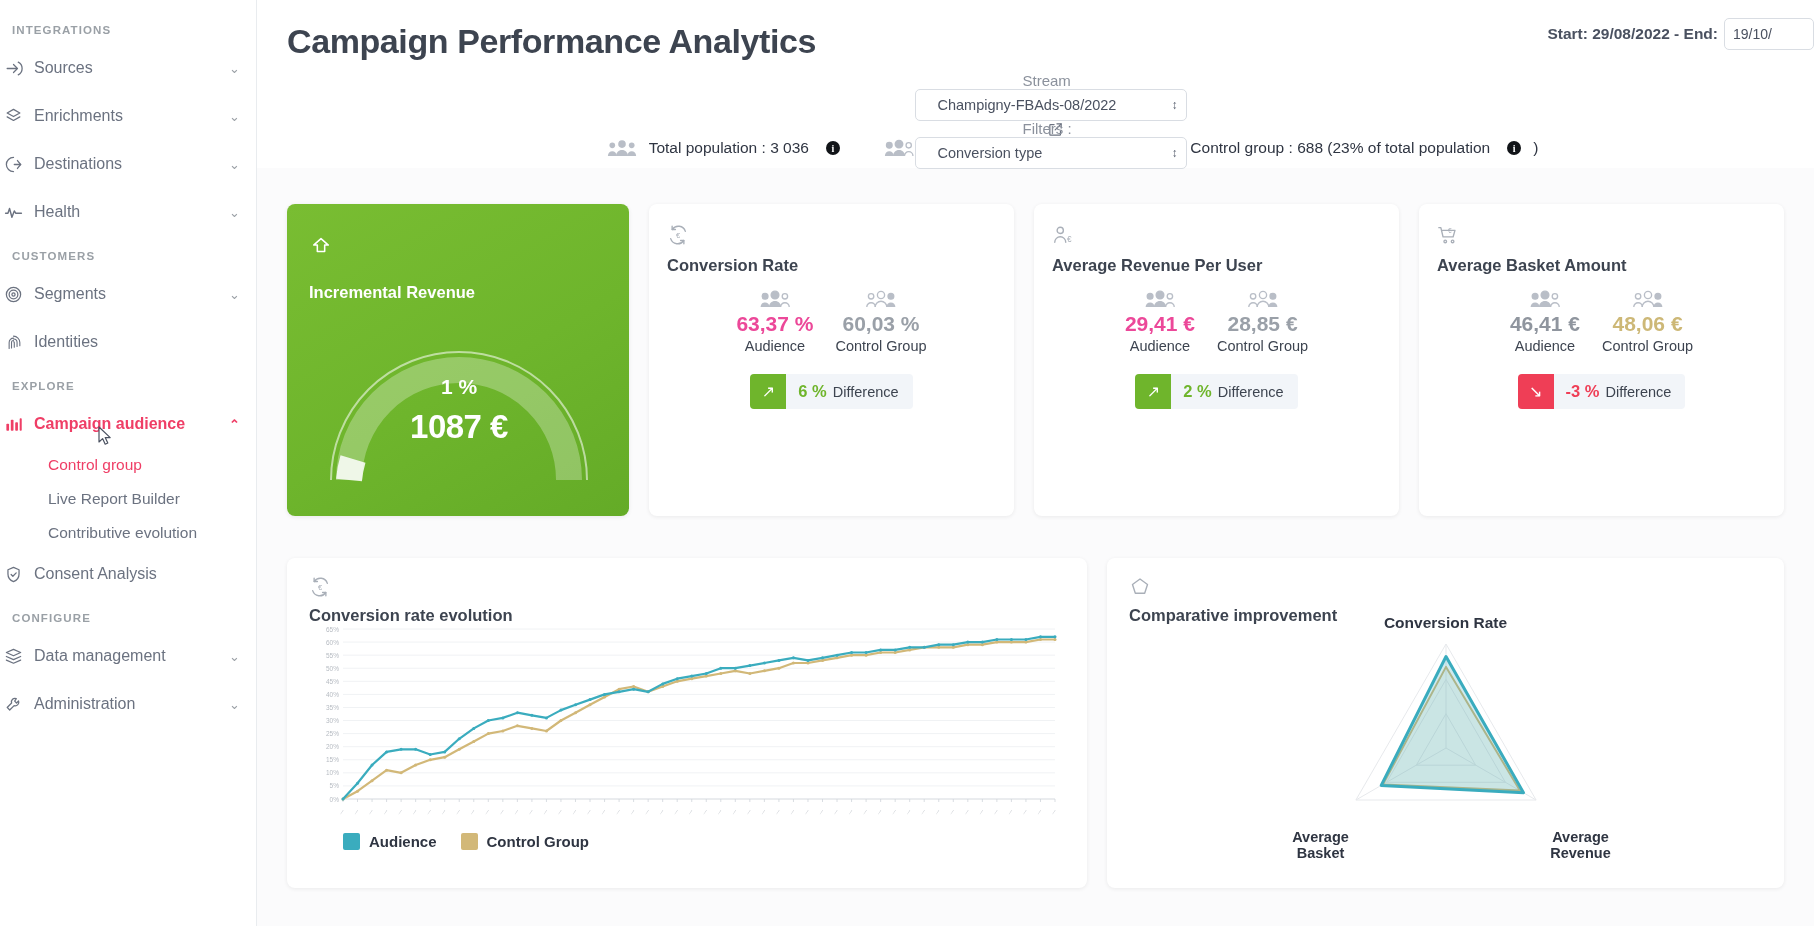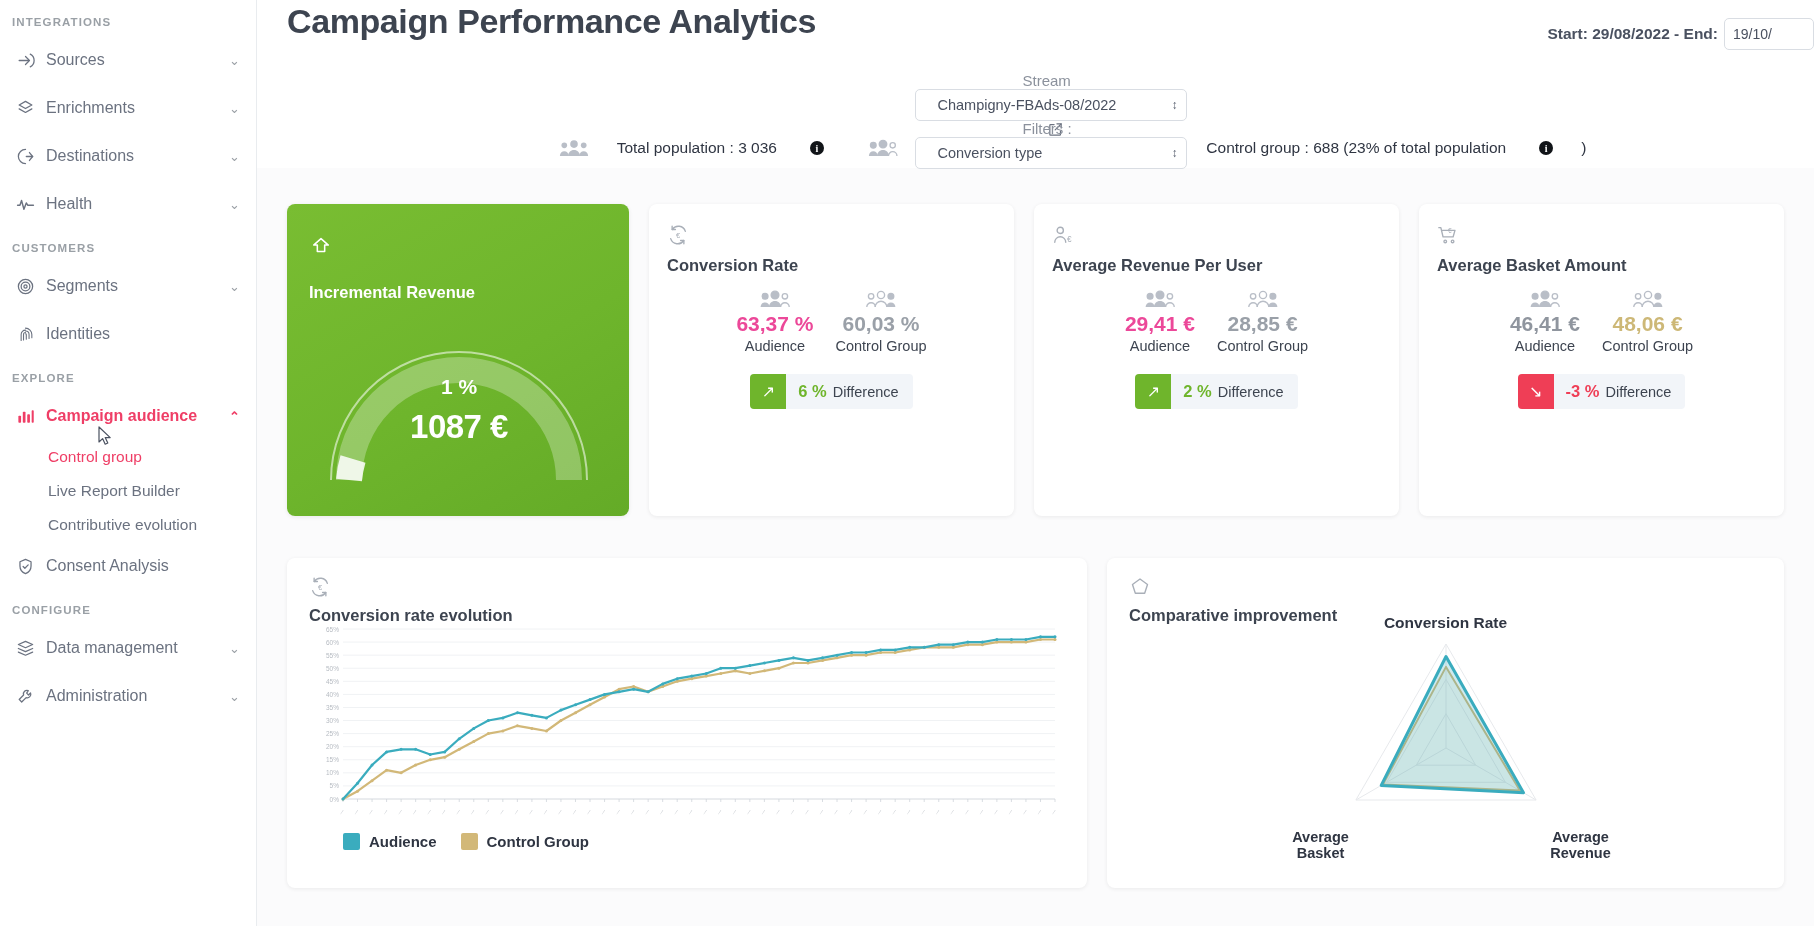--- a/index.html
+++ b/index.html
@@ -17,43 +17,43 @@
     background: #ffffff;
     border-right: 1px solid #e9ecef;
     padding: 0 0 0 0;
     position: relative;
     overflow: hidden;
   }
   .nav-section {
     font-size: 11.5px; font-weight: bold; letter-spacing: 1.1px;
     color: #9aa0a6; padding: 14px 0 8px 12px; text-transform: uppercase;
   }
-  .nav-section.first { padding-top: 16px; }
+  .nav-section.first { padding-top: 24px; }
   .nav-item {
     display: flex; align-items: center; height: 48px;
-    padding: 0 16px 0 16px; color: #6b7280; font-size: 16px;
+    padding: 0 16px 0 4px; color: #6b7280; font-size: 16px;
     cursor: pointer; position: relative;
   }
   .nav-item .ic { width: 30px; min-width: 30px; display:flex; align-items:center; color:#6b7280;}
   .nav-item .lbl { flex: 1; }
   .nav-item .chev { color: #9aa0a6; font-size: 13px; margin-left: auto; }
   .nav-item.active { color: #ef3e66; font-weight: 600; }
   .nav-item.active .ic { color: #ef3e66; }
   .nav-item.active .chev { color: #ef3e66; }
   .sub-item {
     display:flex; align-items:center; height: 34px;
     padding-left: 48px; font-size: 15.5px; color: #6b7280; cursor: pointer;
   }
   .sub-item.sel { color: #ef3e66; }
 
   
   .main { flex: 1; height: 926px; background: #fbfbfc; position: relative; overflow: hidden; }
   .topbar { height: 66px; background:#fff; position: relative; }
   .page-title {
-    position: absolute; left: 30px; top: 2px;
+    position: absolute; left: 30px; top: 22px;
     font-size: 34px; font-weight: bold; color: #3d4450; letter-spacing: -.4px;
   }
   .daterange {
     position: absolute; right: 0px; top: 18px;
     display:flex; align-items:center; gap: 6px;
     font-size: 15.5px; font-weight: bold; color: #4a5160;
   }
   .date-input {
     width: 90px; height: 32px; border: 1px solid #d9dde3; border-radius: 5px;
     background:#fff; font-size: 14px; color:#4a5160; padding: 0 8px;
@@ -72,21 +72,21 @@
   }
   .sel-wrap::after{
     content:"\2195"; position:absolute; right:9px; top:50%; transform:translateY(-50%);
     font-size:12px; color:#5a6170; pointer-events:none;
   }
   #stream-select { width: 272px; }
   #filter-select { width: 272px; }
   .ext-link { margin-left: 10px; color:#6b7280; cursor:pointer; display:flex; }
 
   .pop-stats { display:flex; align-items:center; gap: 44px; margin-left: 44px; }
-  .pop-item { display:flex; align-items:center; gap: 28px; font-size: 15.5px; color:#2f3542;text-align:center; }
+  .pop-item { display:flex; align-items:center; gap: 12px; font-size: 15.5px; color:#2f3542;text-align:center; }
   .pop-item .glyph { color:#b9bec7; display:flex; }
   .info-dot {
     display:inline-flex; align-items:center; justify-content:center;
     width:14px; height:14px; border-radius:50%; background:#111418; color:#fff;
     font-size:10px; font-weight:bold; margin-left:5px; font-family:"Liberation Serif", serif;
   }
 
   
   .cards { display:flex; gap: 20px; padding: 36px 30px 0 30px; align-items: stretch; }
   .card-green {

